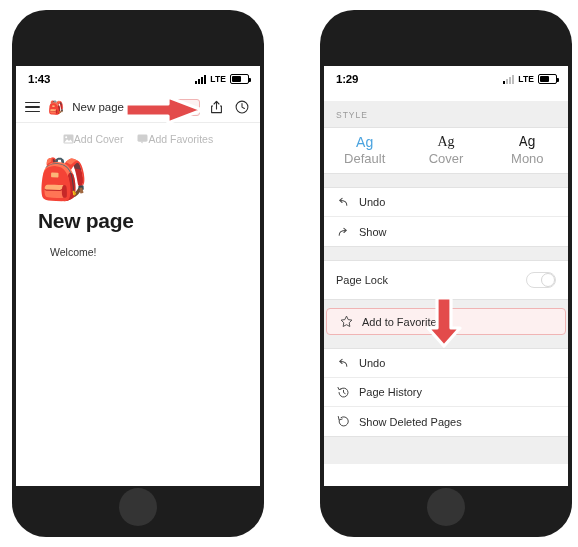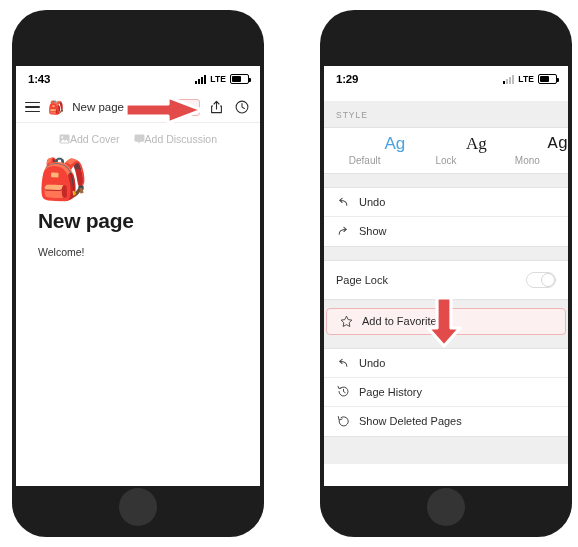--- a/index.html
+++ b/index.html
@@ -138,21 +138,21 @@
   .page-heading {
     font-size: 21px;
     font-weight: bold;
     color: #1b1b1b;
     padding: 10px 0 0 22px;
     letter-spacing: -0.3px;
   }
   .page-paragraph {
     font-size: 10.5px;
     color: #333;
-    padding: 13px 0 0 22px;
+    padding: 13px 0 0 34px;
   }
 
   
   .sheet-header {
     height: 30px;
     display:flex; align-items:center; justify-content:center;
     position: relative;
     background:#fff;
     border-bottom: 1px solid #e6e6e6;
   }
@@ -165,25 +165,25 @@
   .group-label {
     font-size: 8.5px; color:#9a9a9a; letter-spacing: 1px;
     padding: 9px 0 7px 12px;
     background:#efefef;
   }
   .card { background:#fff; border-top:1px solid #e2e2e2; border-bottom:1px solid #e2e2e2;}
   .gap { height: 13px; background:#efefef; }
 
   .style-row { display:flex; background:#fff; padding: 6px 0 7px;}
   .style-opt { flex:1; text-align:center; }
-  .style-ag { font-size: 17px; line-height: 1.15; color:#1b1b1b;text-align:right; }
+  .style-ag { font-size: 14px; line-height: 1.15; color:#1b1b1b; }
   .style-ag.selected { color:#4aa3df; }
   .style-ag.serif { font-family: "Liberation Serif", serif; }
   .style-ag.mono  { font-family: "Liberation Mono", monospace; }
-  .style-name { font-size: 10px; color:#9a9a9a; margin-top: 1px; }
+  .style-name { font-size: 13px; color:#9a9a9a; margin-top: 1px; }
 
   .action-row {
     display:flex; align-items:center; gap: 9px;
     height: 29px;
     padding: 0 12px;
     box-sizing: border-box;
     background:#fff;
     border-bottom: 1px solid #ececec;
     position: relative;
   }
@@ -282,21 +282,21 @@
               <circle cx="3.2" cy="3.2" r="1" fill="#ffffff"></circle>
               <path d="M1.3 8.4 L4 5.2 L6 7 L7.6 5.6 L9.7 8.4 Z" fill="#ffffff"></path>
             </svg>
             <span>Add Cover</span>
           </div>
           <div class="add-item">
             <svg width="11" height="10" viewBox="0 0 11 10">
               <rect x="0.5" y="0.5" width="10" height="7.2" rx="1.4" fill="#cfcfcf"></rect>
               <path d="M3.4 7.6 L5.2 9.6 L6.1 7.6 Z" fill="#cfcfcf"></path>
             </svg>
-            <span>Add Discussion</span>
+            <span>Add Favorites</span>
           </div>
         </div>
 
         <div class="page-emoji-big">🎒</div>
 
         <div class="page-heading">New page</div>
 
         <div class="page-paragraph">Welcome!</div>
       </div>
 
@@ -329,21 +329,21 @@
         <div class="group-label">STYLE</div>
 
         <div class="card">
           <div class="style-row">
             <div class="style-opt">
               <div class="style-ag selected">Ag</div>
               <div class="style-name">Default</div>
             </div>
             <div class="style-opt">
               <div class="style-ag serif">Ag</div>
-              <div class="style-name">Lock</div>
+              <div class="style-name">Cover</div>
             </div>
             <div class="style-opt">
               <div class="style-ag mono">Ag</div>
               <div class="style-name">Mono</div>
             </div>
           </div>
         </div>
 
         <div class="gap"></div>
 

